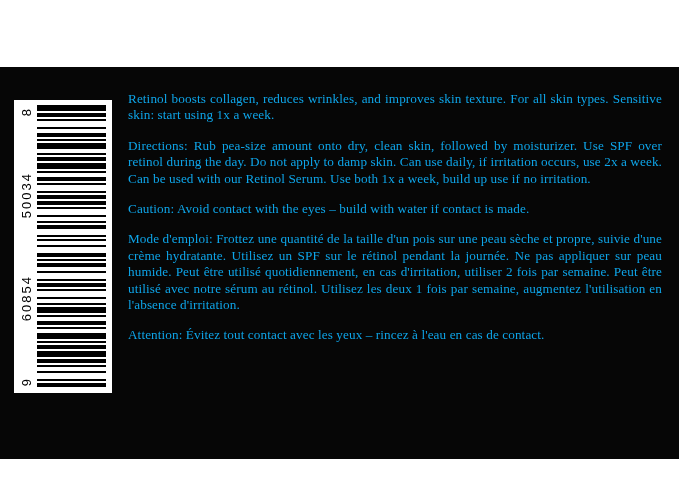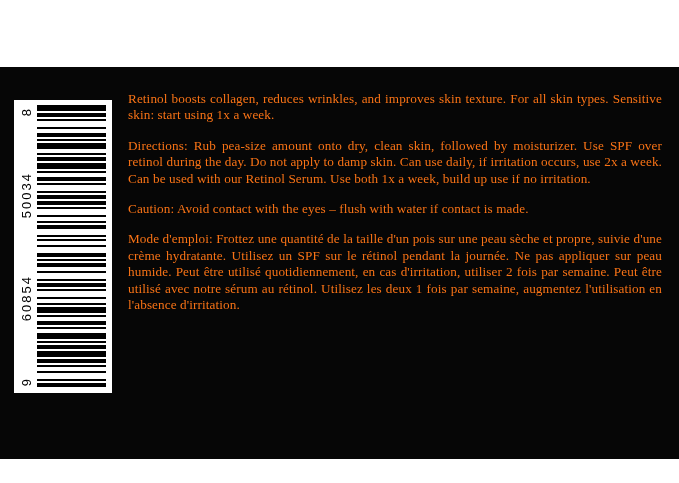--- a/index.html
+++ b/index.html
@@ -67,21 +67,21 @@
     width: 100%;
     background: #000;
     display: block;
   }
   
   .text-col {
     position: absolute;
     left: 128px;
     top: 24px;
     width: 534px;
-    color: #f97316;
+    color: #0ea5e9;
     font-family: "Liberation Serif", serif;
   }
   .para {
     font-size: 13.2px;
     line-height: 16.4px;
     margin: 0 0 14px 0;
     text-align: justify;
     letter-spacing: 0.1px;
     font-family: "Liberation Serif", serif;
   }
@@ -146,17 +146,18 @@
         <i style="top: 260px; height: 2px;"></i>
         <i style="top: 266px; height: 2px;"></i>
         <i style="top: 274px; height: 2px;"></i>
         <i style="top: 278px; height: 4px;"></i>
       </div>
   </div>
 
   <div class="text-col">
     <p class="para">Retinol boosts collagen, reduces wrinkles, and improves skin texture. For all skin types. Sensitive skin: start using 1x a week.</p>
     <p class="para">Directions: Rub pea-size amount onto dry, clean skin, followed by moisturizer. Use SPF over retinol during the day. Do not apply to damp skin. Can use daily, if irritation occurs, use 2x a week. Can be used with our Retinol Serum. Use both 1x a week, build up use if no irritation.</p>
-    <p class="para">Caution: Avoid contact with the eyes – flush with water if contact is made.</p>
+    <p class="para">Caution: Avoid contact with the eyes – build with water if contact is made.</p>
     <p class="para">Mode d'emploi: Frottez une quantité de la taille d'un pois sur une peau sèche et propre, suivie d'une crème hydratante. Utilisez un SPF sur le rétinol pendant la journée. Ne pas appliquer sur peau humide. Peut être utilisé quotidiennement, en cas d'irritation, utiliser 2 fois par semaine. Peut être utilisé avec notre sérum au rétinol. Utilisez les deux 1 fois par semaine, augmentez l'utilisation en l'absence d'irritation.</p>
+    <p class="para">Attention: Évitez tout contact avec les yeux – rincez à l'eau en cas de contact.</p>
   </div>
 
 </div>
 
 </body></html>

